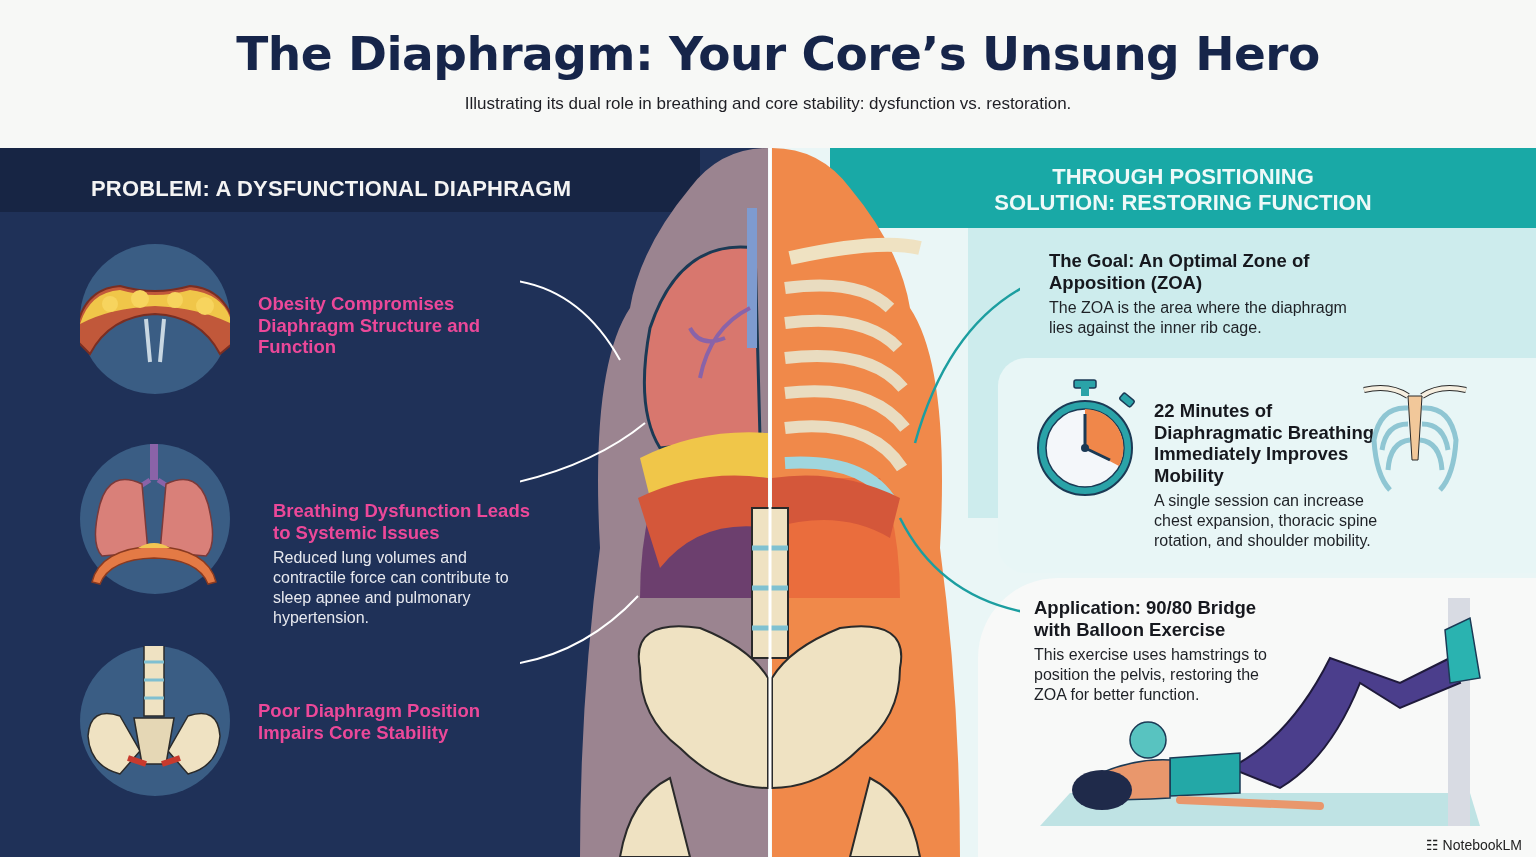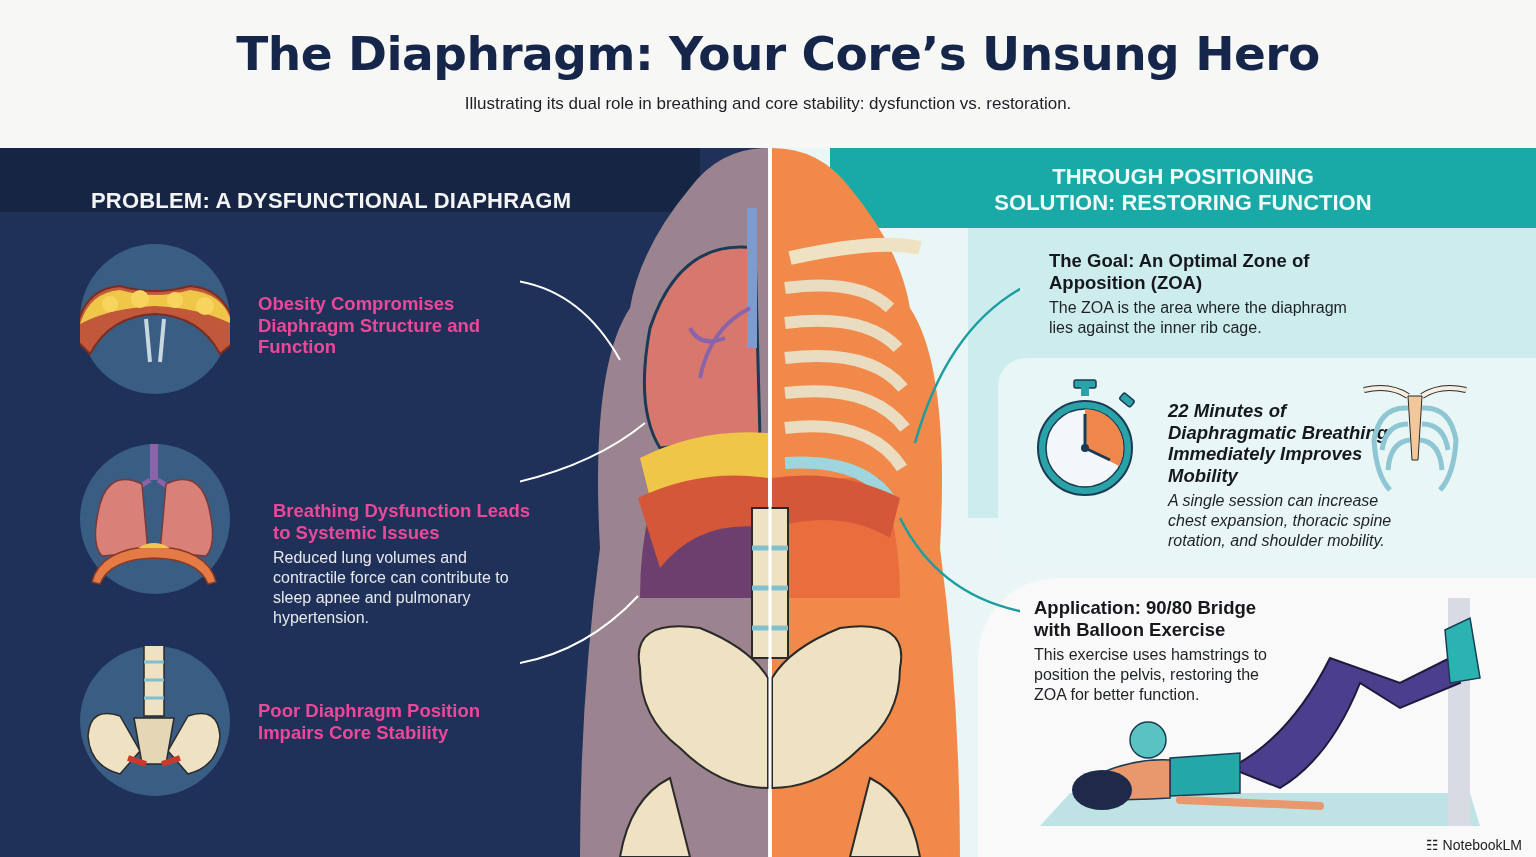--- a/index.html
+++ b/index.html
@@ -30,21 +30,21 @@
   
   .left-panel {
     position: absolute; left: 0; top: 148px; width: 768px; height: 709px;
     background: #1f3158;
     overflow: hidden;
   }
   .left-header {
     position: absolute; left: 0; top: 0; width: 700px; height: 64px;
     background: #172544;
     color: #f4f4f4; font-weight: bold; font-size: 22px;
-    padding: 40px 0 0 91px; letter-spacing: 0.2px;
+    padding: 28px 0 0 91px; letter-spacing: 0.2px;
   }
   .right-panel {
     position: absolute; left: 768px; top: 148px; width: 768px; height: 709px;
     background: #eaf6f6;
     overflow: hidden;
   }
   .right-header {
     position: absolute; left: 62px; top: 0; width: 706px; height: 80px;
     background: #19a9a6;
     color: #eef9f8; font-weight: bold; font-size: 22px;
@@ -164,21 +164,21 @@
       <rect x="49" y="10" width="8" height="10" fill="#2aa3a8"></rect>
       <circle cx="53" cy="72" r="47" fill="#2aa3a8" stroke="#1b3a55" stroke-width="2"></circle>
       <circle cx="53" cy="72" r="39" fill="#f4f7fa" stroke="#1b3a55" stroke-width="1.5"></circle>
       <path d="M53 72 L53 33 A39 39 0 0 1 87 90 Z" fill="#f0874a"></path>
       <line x1="53" y1="72" x2="53" y2="38" stroke="#1b3a55" stroke-width="3"></line>
       <line x1="53" y1="72" x2="78" y2="84" stroke="#1b3a55" stroke-width="3"></line>
       <circle cx="53" cy="72" r="4" fill="#1b3a55"></circle>
       <rect x="88" y="20" width="14" height="8" rx="2" fill="#2aa3a8" stroke="#1b3a55" stroke-width="1.5" transform="rotate(40 95 24)"></rect>
     </svg>
   </div>
-  <div class="item right-item" style="left:400px; top:252px; width:230px;font-style:italic;">
+  <div class="item right-item" style="left:386px; top:252px; width:230px;">
     <h3>22 Minutes of Diaphragmatic Breathing Immediately Improves Mobility</h3>
     <p style="width:240px;">A single session can increase chest expansion, thoracic spine rotation, and shoulder mobility.</p>
   </div>
 
   <div style="position:absolute; left:592px; top:232px; width:110px; height:120px;">
     <svg width="110" height="120" viewBox="0 0 110 120">
       <path d="M4 10 Q30 4 48 16 M106 10 Q80 4 62 16" stroke="#2a2a2a" stroke-width="6" fill="none"></path>
       <path d="M4 10 Q30 4 48 16 M106 10 Q80 4 62 16" stroke="#f6efe0" stroke-width="4" fill="none"></path>
       <path d="M48 16 L62 16 L58 80 L52 80 Z" fill="#f2c89a" stroke="#2a2a2a" stroke-width="1"></path>
       <g fill="none" stroke="#8fc6d3" stroke-width="5">

